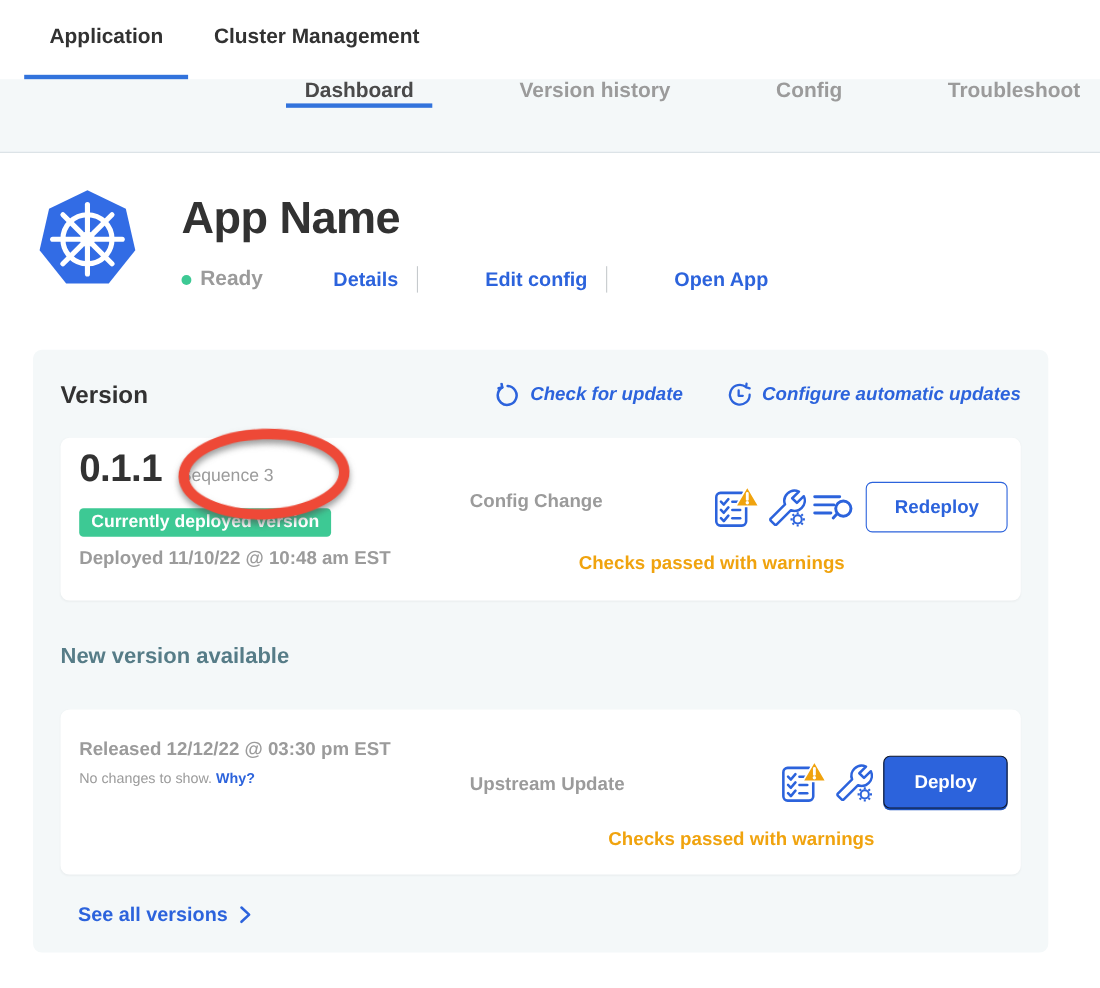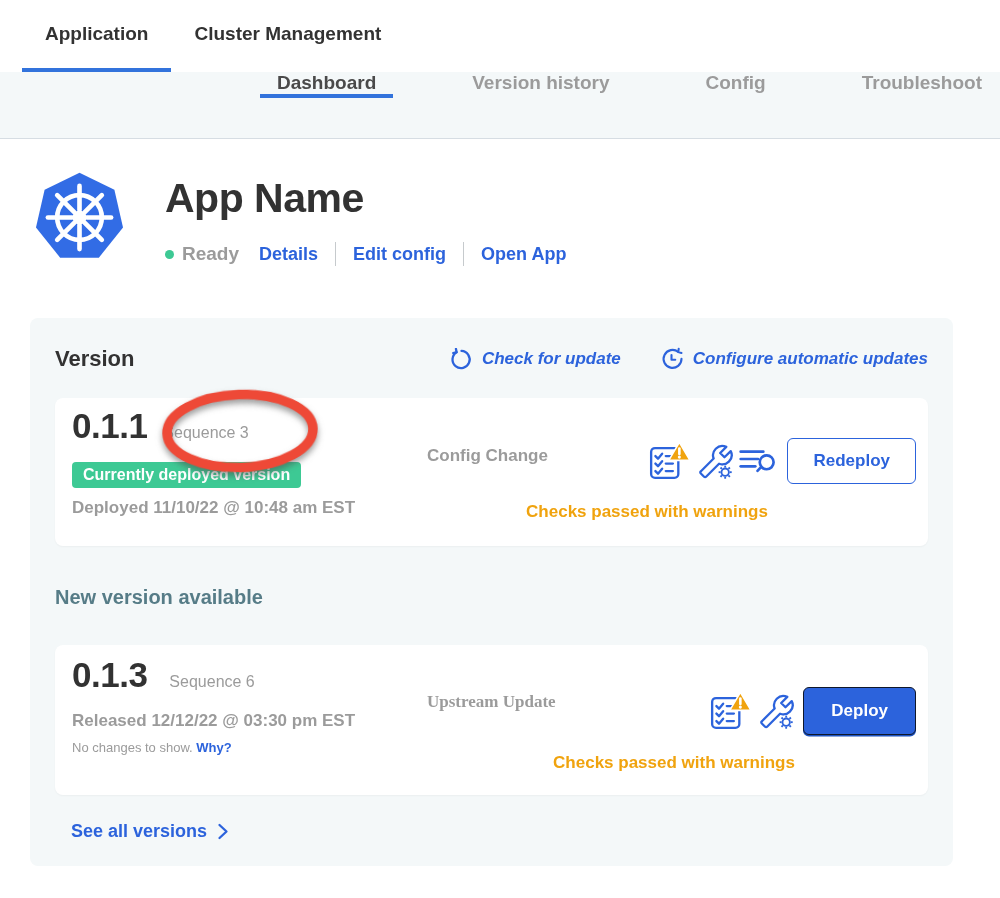--- a/index.html
+++ b/index.html
@@ -28,21 +28,21 @@
   .subnav-item{display:flex;align-items:center;padding:0 17px;margin-right:62px;font-size:19px;
     font-weight:700;color:var(--gray);border-bottom:4px solid transparent;cursor:pointer;}
   .subnav-item.active{color:#4a4a4a;border-bottom-color:#3273dc;}
   
   .app-header{position:relative;height:179px;background:#fff;}
   .app-logo{position:absolute;left:33px;top:32px;width:93px;height:93px;}
   .app-title{position:absolute;left:165px;top:36px;font-size:41px;font-weight:800;color:var(--dark);letter-spacing:-0.5px;}
   .app-subrow{position:absolute;left:165px;top:103px;display:flex;align-items:center;}
   .status-dot{width:9px;height:9px;border-radius:50%;background:var(--green);margin-right:8px;}
   .status-text{font-size:19px;font-weight:700;color:var(--gray);margin-right:20px;}
-  .hlink{font-size:18px;font-weight:700;color:var(--accent);cursor:pointer;text-decoration:none;}
+  .hlink{font-size:18px;font-weight:700;color:var(--accent);cursor:pointer;text-decoration:none;margin-left:44px;}
   .hdivider{width:1px;height:24px;background:#c6cacd;margin:0 17px;}
   
   .panel{position:relative;margin-left:30px;width:923px;height:548px;background:var(--panel-bg);
     border-radius:8px;padding:28px 25px 24px 25px;}
   .panel-head{display:flex;align-items:center;justify-content:space-between;}
   .panel-title{font-size:22px;font-weight:800;color:var(--dark);}
   .panel-actions{display:flex;align-items:center;gap:38px;}
   .plink{display:flex;align-items:center;gap:9px;font-size:17px;font-weight:700;color:var(--accent);
     cursor:pointer;text-decoration:none;font-style:italic;}
   
@@ -56,21 +56,21 @@
   .vnum{font-size:35px;font-weight:800;color:var(--dark);letter-spacing:-0.5px;}
   .vseq{font-size:16px;font-weight:400;color:var(--gray);margin-left:16px;}
   .vcard.new .vseq{margin-left:22px;}
   .vbadge{display:inline-block;margin-top:16px;background:var(--green);color:#fff;font-size:16px;
     font-weight:700;padding:4px 11px;border-radius:4px;}
   .vmeta{margin-top:10px;font-size:17px;font-weight:700;color:var(--gray);}
   .vcard.new .vmeta{margin-top:16px;}
   .vchanges{margin-top:9px;font-size:13px;font-weight:400;color:var(--gray);}
   .why{font-weight:700;color:var(--accent);cursor:pointer;text-decoration:none;}
   .vsource{position:absolute;left:372px;top:48px;font-size:17px;font-weight:700;color:var(--gray);}
-  .vcard.new .vsource{top:47px;font-family:Liberation Serif, serif;}
+  .vcard.new .vsource{top:58px;}
   .vactions{position:absolute;right:12px;top:40px;display:flex;align-items:center;gap:5px;}
   .vcard.new .vactions{top:42px;}
   .icon-btn{background:none;border:none;padding:0;cursor:pointer;display:flex;align-items:center;}
   .btn{font-family:inherit;font-size:17px;font-weight:700;border-radius:6px;cursor:pointer;}
   .btn-outline{background:#fff;color:var(--accent);border:1.5px solid var(--accent);padding:12px 25px;margin-left:4px;}
   .btn-solid{background:var(--accent);color:#fff;border:1px solid #0f172a;padding:13px 27px;margin-left:4px;
     box-shadow:0 1.5px 0 #1d52be;}
   .vwarn{position:absolute;top:104px;font-size:17px;font-weight:700;color:var(--orange);text-align:center;}
   .vcard.current .vwarn{left:372px;width:440px;}
   .vcard.new .vwarn{left:419px;width:400px;top:108px;}
@@ -201,24 +201,20 @@
       </button>
       <button class="btn btn-outline">Redeploy</button>
     </div>
     <div class="vwarn">Checks passed with warnings</div>
   </div>
 
   <h3 class="new-heading">New version available</h3>
 
   <div class="vcard new">
     <div class="vleft">
-      <div class="vrow">
-        <span class="vnum">0.1.3</span>
-        <span class="vseq">Sequence 6</span>
-      </div>
       <div class="vmeta">Released 12/12/22 @ 03:30 pm EST</div>
       <div class="vchanges">
         <span>No changes to show.</span>
         <a class="why">Why?</a>
       </div>
     </div>
     <div class="vsource">Upstream Update</div>
     <div class="vactions">
       <button class="icon-btn">
         <svg width="44" height="42" viewBox="0 0 34 32">

